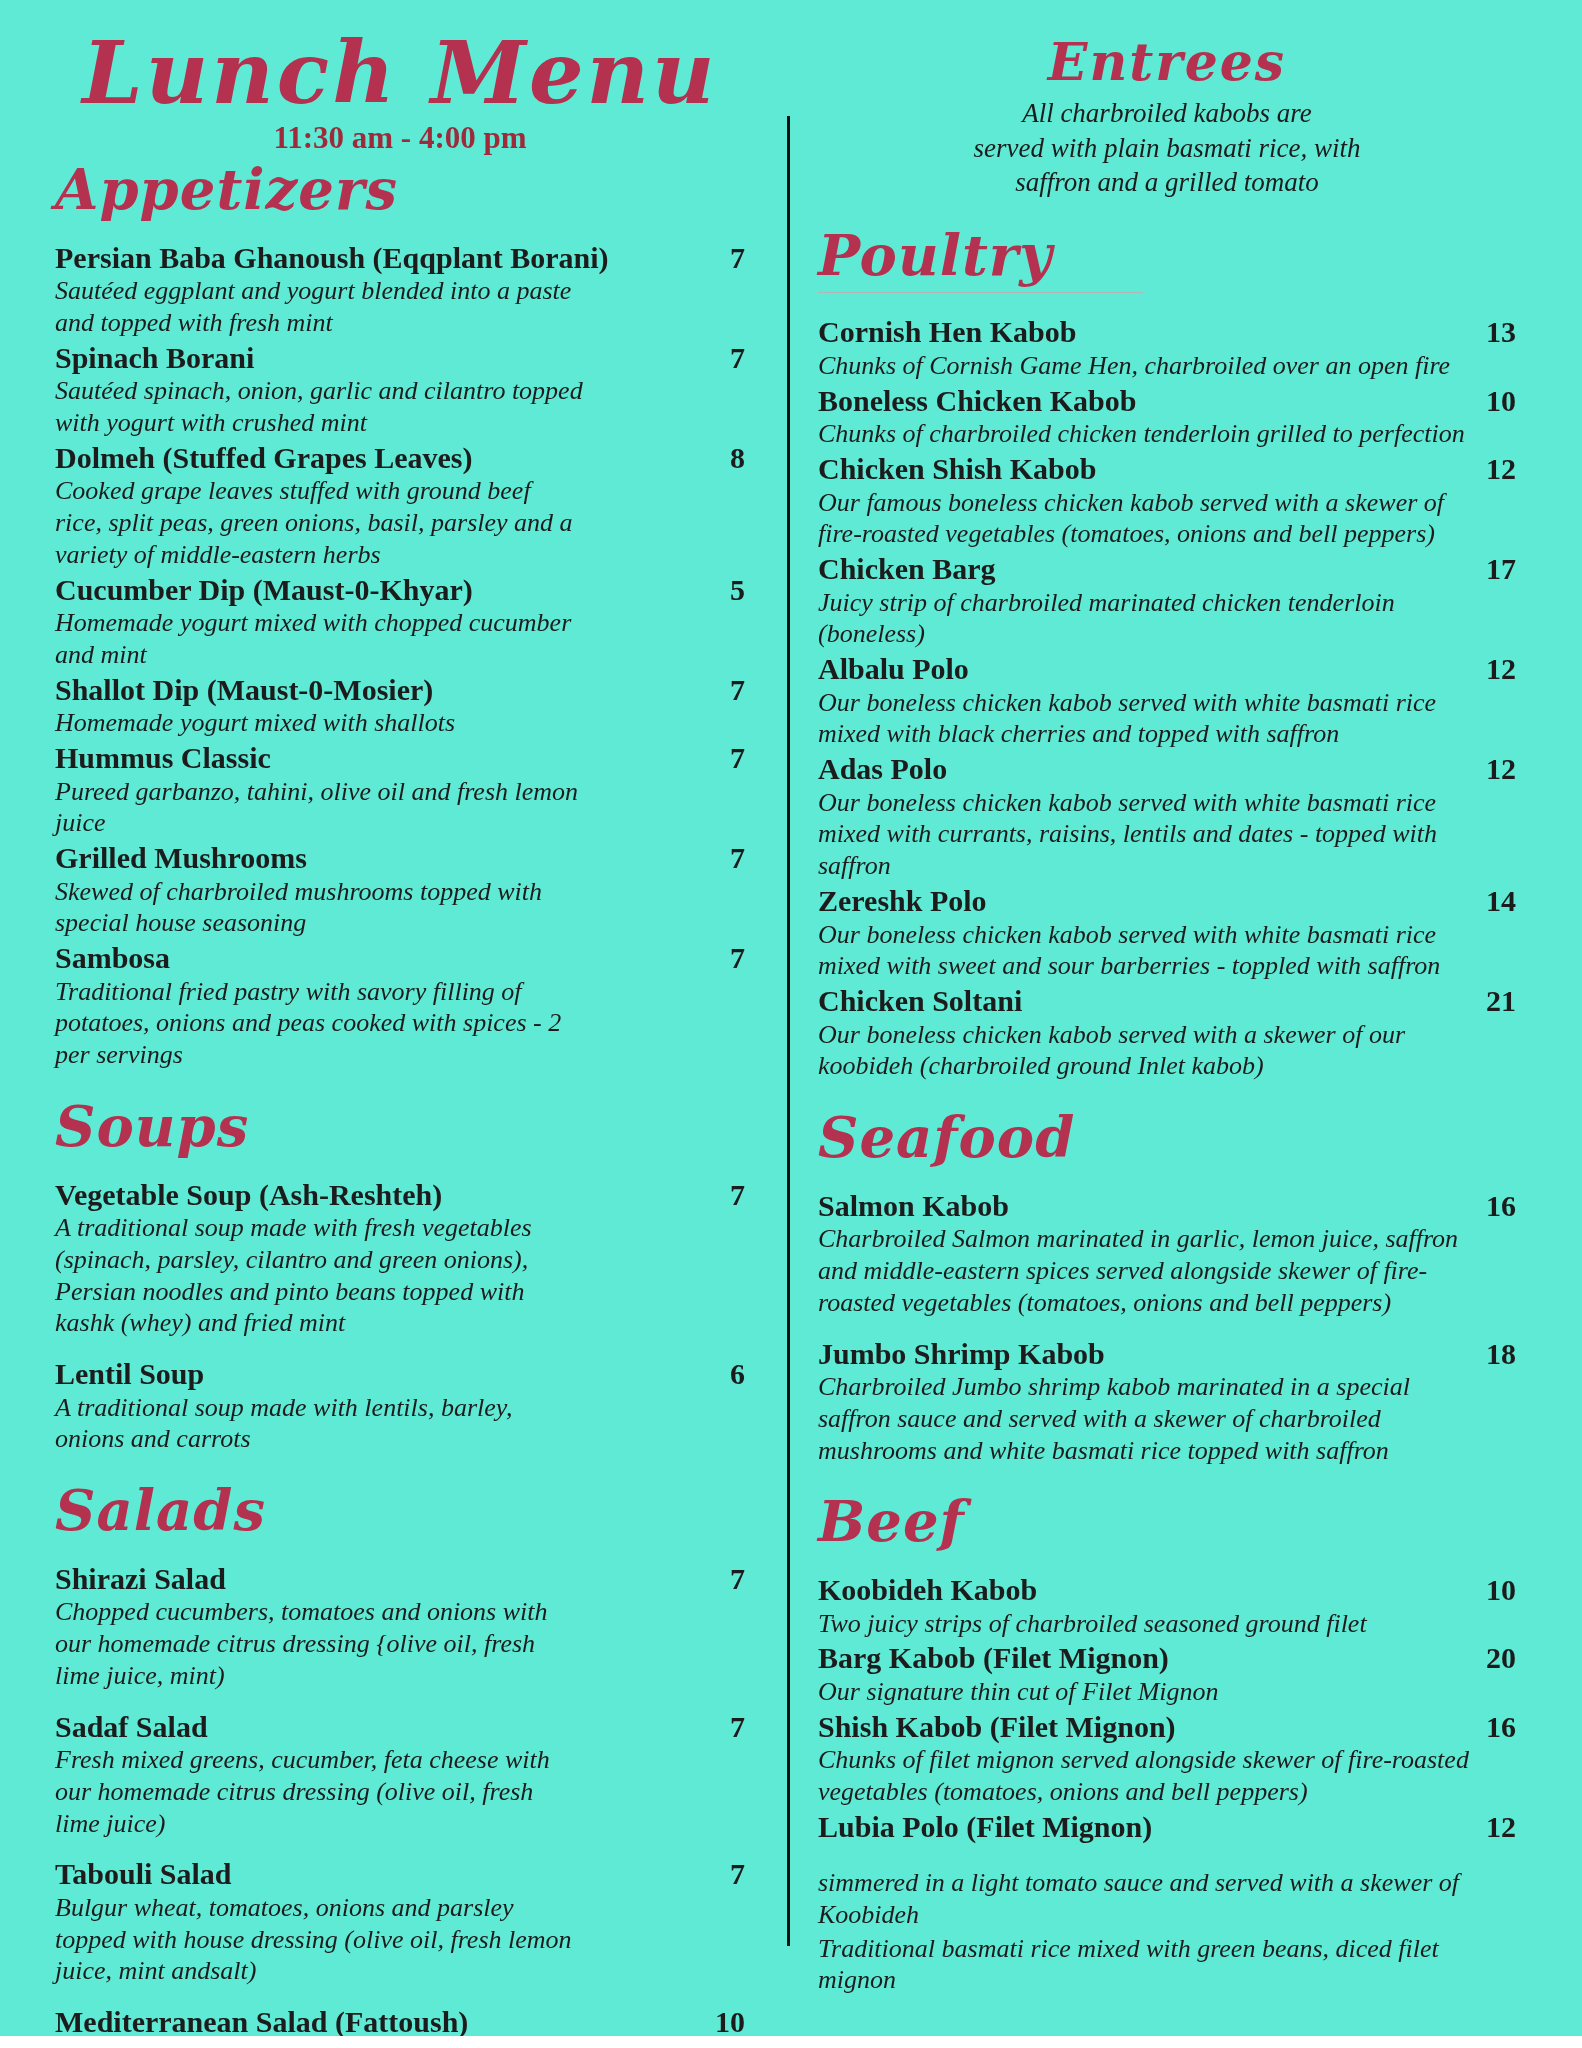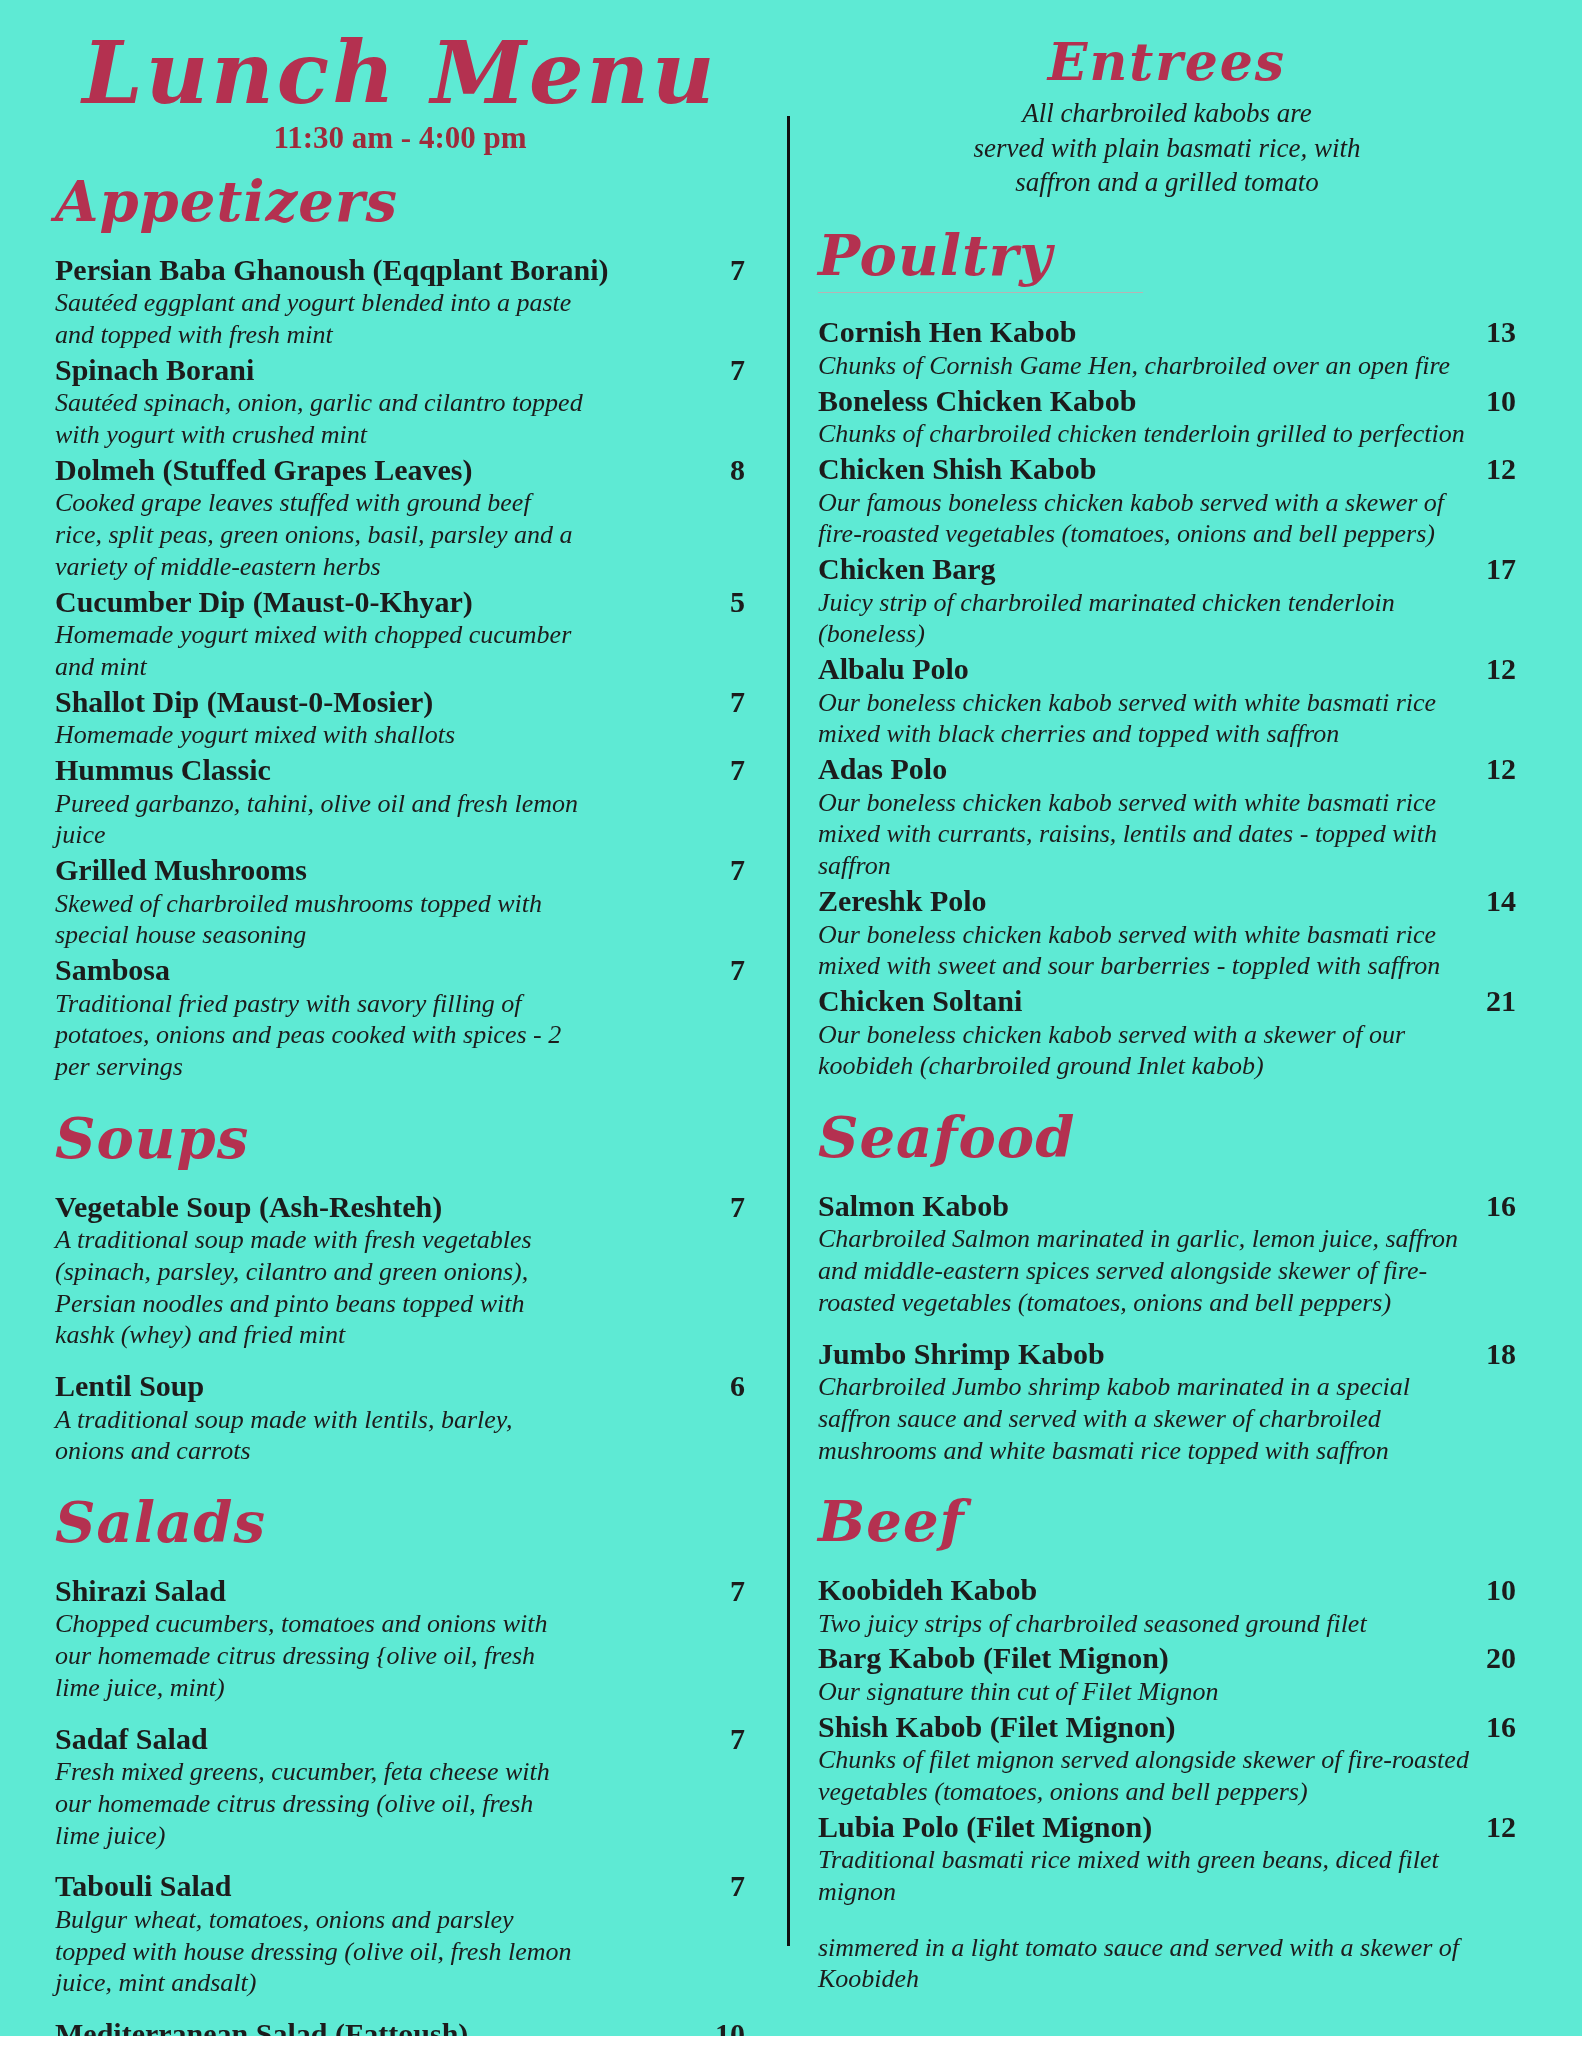--- a/index.html
+++ b/index.html
@@ -53,21 +53,21 @@
   .script-heading{
     font-family:"DejaVu Serif", serif;
     font-style:italic;
     font-weight:700;
     font-size:56px;
     line-height:1.05;
     color:var(--accent);
     margin:26px 0 22px 0;
     letter-spacing:1px;
   }
-  .col-left .menu-section:first-child .script-heading{margin-top:16px;}
+  .col-left .menu-section:first-child .script-heading{margin-top:4px;}
   .script-heading.underlined{
     display:inline-block;
     padding:0 90px 8px 0;
     border-bottom:1px solid var(--underline);
     text-align:center;
   }
 
   .entrees-heading{
     margin:0;
     font-family:"DejaVu Serif", serif;
@@ -357,19 +357,19 @@
               <span class="item-price">16</span>
             </div>
             <p class="item-desc">Chunks of filet mignon served alongside skewer of fire-roasted vegetables (tomatoes, onions and bell peppers)</p>
           </div>
           <div class="menu-item">
             <div class="item-row">
               <span class="item-name">Lubia Polo (Filet Mignon)</span>
               <span class="flex-gap"></span>
               <span class="item-price">12</span>
             </div>
+            <p class="item-desc second">simmered in a light tomato sauce and served with a skewer of  Koobideh</p>
             <p class="item-desc">Traditional basmati rice mixed with green beans, diced filet mignon</p>
-            <p class="item-desc second">simmered in a light tomato sauce and served with a skewer of  Koobideh</p>
           </div>
         </section>
       </div>
   </div>
 </div>
 
 </body></html>

